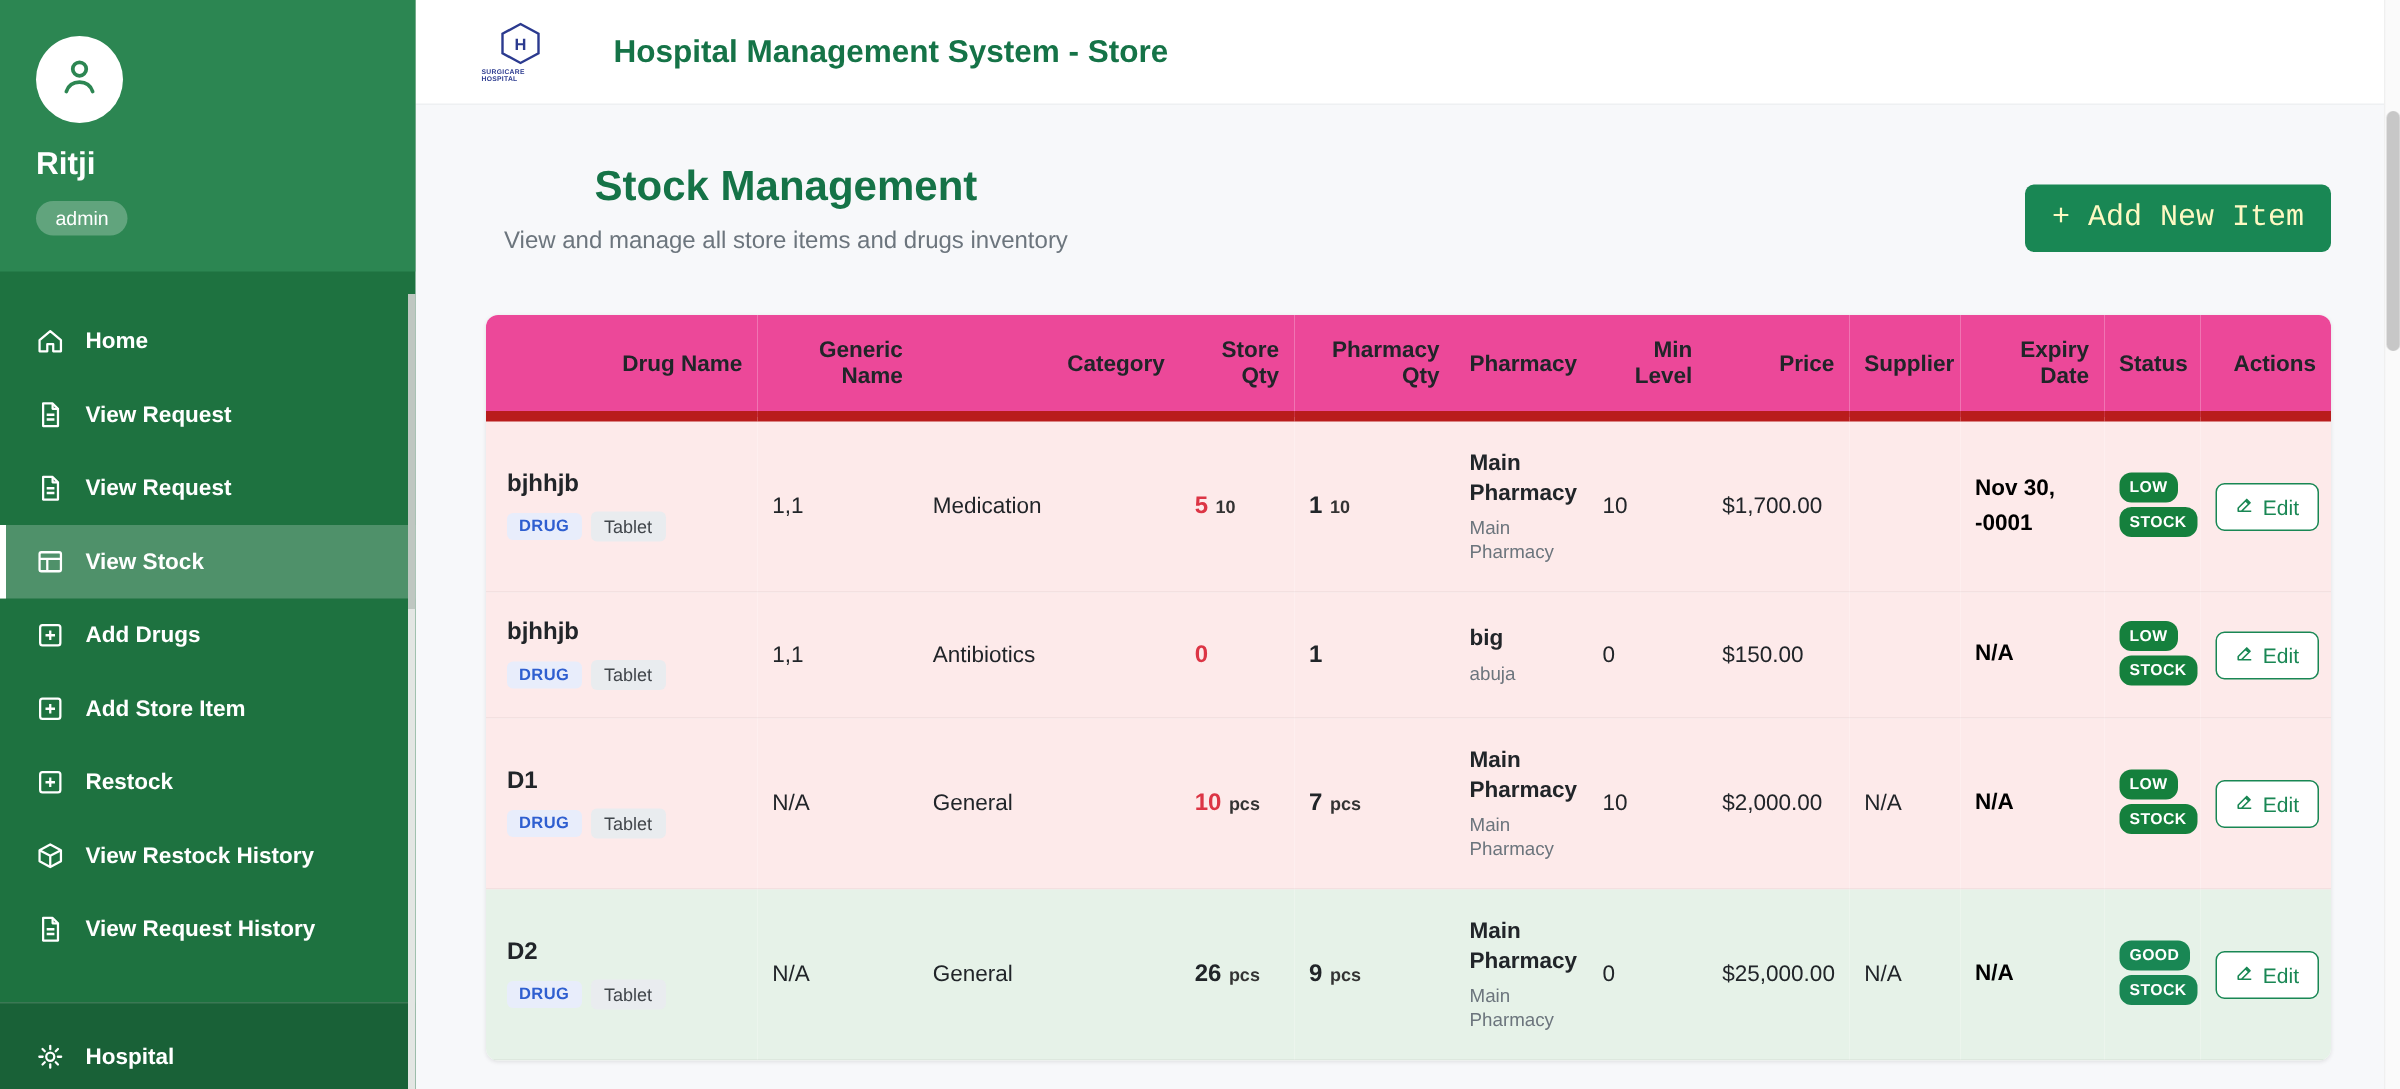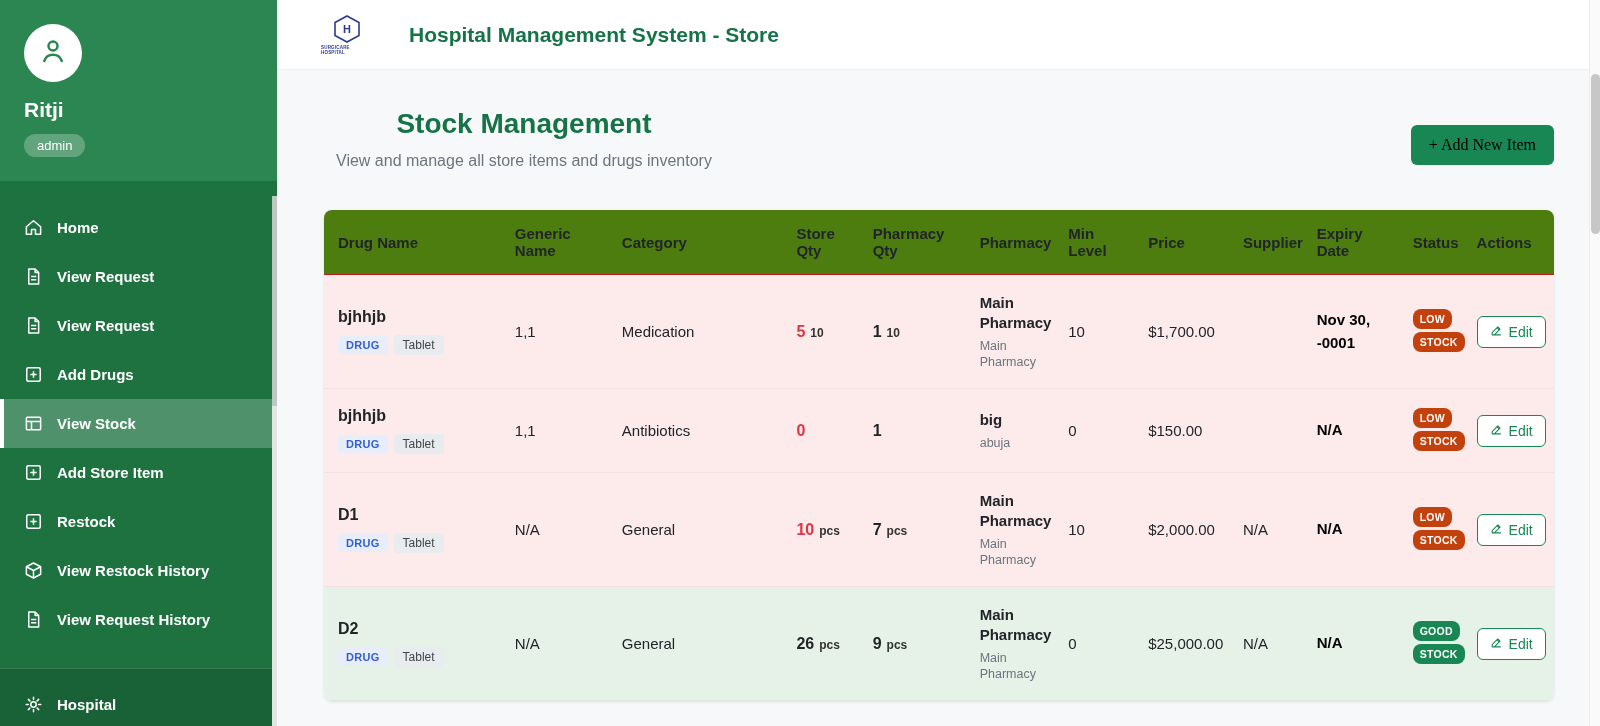--- a/index.html
+++ b/index.html
@@ -58,43 +58,43 @@
   }
   .logo { display:flex; flex-direction:column; align-items:center; width:52px; }
   .logo-caption { font-size:4.5px; color:#2b3a8f; font-weight:bold; letter-spacing:.2px; margin-top:1px; }
   .app-title { font-size:21px; font-weight:bold; color:#157347; margin:16px; }
 
   .content { flex:1; padding:38px 46px 0 47px; overflow:hidden; }
   .page-head { display:flex; justify-content:space-between; align-items:center; }
   .page-title { font-size:28px; font-weight:800; color:#157347; margin:0 0 12px 0;text-align:center; }
   .page-subtitle { font-size:16px; color:#6c757d; margin:12px; }
   .add-btn {
-    background:#198754; color:#000000; border:none; border-radius:6px;
-    font-size:16px; padding:11px 18px; cursor:pointer; font-family:Liberation Serif, serif;
+    background:#198754; color:#fef9c3; border:none; border-radius:6px;
+    font-size:20px; padding:11px 18px; cursor:pointer; font-family:Liberation Mono, monospace;
   }
 
   
   .card {
     margin-top:28px; background:#fff; border-radius:8px;
     box-shadow:0 1px 3px rgba(0,0,0,.1); overflow:hidden;
   }
   .tabs { display:flex; background:#f8f9fa; border-bottom:1px solid #dee2e6; }
   .tab {
     padding:14px 26px; font-size:15px; color:#495057; cursor:pointer;
   }
   .tab.active {
     background:#fff; color:#157347; font-weight:bold;
     border-bottom:3px solid #198754; border-right:1px solid #dee2e6; padding-bottom:11px;
   }
 
   
   table { width:100%; border-collapse:collapse; table-layout:fixed; }
   thead th {
-    text-align:left; font-size:15px; font-weight:bold; color:#212529;
-    padding:15px 10px; background:#4d7c0f; border-bottom:1px solid #b91c1c;
+    text-align:right; font-size:15px; font-weight:bold; color:#212529;
+    padding:15px 10px; background:#ec4899; border-bottom:7px solid #b91c1c;
   }
   thead th:first-child, tbody td:first-child { padding-left:14px; }
   tbody td {
     padding:18px 10px; font-size:15px; color:#212529; vertical-align:middle;
     border-bottom:1px solid rgba(0,0,0,.04);
   }
   tr.row-danger { background:#fdeaea; }
   tr.row-success { background:#e6f2e8; }
 
   .drug-name { font-weight:bold; font-size:16px; margin-bottom:9px; }
@@ -111,21 +111,21 @@
   tr.row-danger .store-val { color:#dc3545; }
   .qty-unit { font-size:12px; color:#333; margin-left:5px; font-weight:bold; }
   .pharm-name { font-weight:bold; font-size:15px; line-height:1.35; }
   .pharm-sub { font-size:12.5px; color:#6c757d; margin-top:4px; line-height:1.3; }
   .expiry { color:#000000; font-weight:700; line-height:1.5; }
   .status-cell span { display:inline-block; }
   .status-badge {
     font-size:10.5px; font-weight:bold; color:#fff; padding:4px 7px;
     border-radius:8px; margin-bottom:3px; letter-spacing:.3px;
   }
-  tr.row-danger .status-badge { background:#c2410c; }
+  tr.row-danger .status-badge { background:#15803d; }
   tr.row-success .status-badge { background:#198754; }
   .edit-btn {
     display:inline-flex; align-items:center; gap:6px;
     background:#fff; border:1px solid #198754; color:#198754;
     border-radius:6px; font-size:14px; padding:7px 12px; cursor:pointer;
     font-family:inherit;
   }
 
   
   .v-scrollbar {
@@ -178,37 +178,37 @@
       <div class="nav-item">
         <span class="nav-icon">
           <svg viewBox="0 0 24 24" fill="none" stroke="#fff" stroke-width="1.9" stroke-linejoin="round">
               <path d="M6 2.5 H14 L18.5 7 V21.5 H6 Z"></path>
               <path d="M14 2.5 V7 H18.5"></path>
               <path d="M9 12 H15.5 M9 16 H15.5"></path>
             </svg>
         </span>
         <span>View Request</span>
       </div>
+      <div class="nav-item active">
+        <span class="nav-icon">
+          <svg viewBox="0 0 24 24" fill="none" stroke="#fff" stroke-width="1.9" stroke-linejoin="round">
+              <rect x="3" y="4" width="18" height="16" rx="1.5"></rect>
+              <path d="M3 9.5 H21 M9.5 9.5 V20"></path>
+            </svg>
+        </span>
+        <span>View Stock</span>
+      </div>
       <div class="nav-item">
         <span class="nav-icon">
           <svg viewBox="0 0 24 24" fill="none" stroke="#fff" stroke-width="1.9" stroke-linejoin="round">
               <rect x="3.5" y="3.5" width="17" height="17" rx="2"></rect>
               <path d="M12 8 V16 M8 12 H16"></path>
             </svg>
         </span>
         <span>Add Drugs</span>
-      </div>
-      <div class="nav-item active">
-        <span class="nav-icon">
-          <svg viewBox="0 0 24 24" fill="none" stroke="#fff" stroke-width="1.9" stroke-linejoin="round">
-              <rect x="3" y="4" width="18" height="16" rx="1.5"></rect>
-              <path d="M3 9.5 H21 M9.5 9.5 V20"></path>
-            </svg>
-        </span>
-        <span>View Stock</span>
       </div>
       <div class="nav-item">
         <span class="nav-icon">
           <svg viewBox="0 0 24 24" fill="none" stroke="#fff" stroke-width="1.9" stroke-linejoin="round">
               <rect x="3.5" y="3.5" width="17" height="17" rx="2"></rect>
               <path d="M12 8 V16 M8 12 H16"></path>
             </svg>
         </span>
         <span>Add Store Item</span>
       </div>

